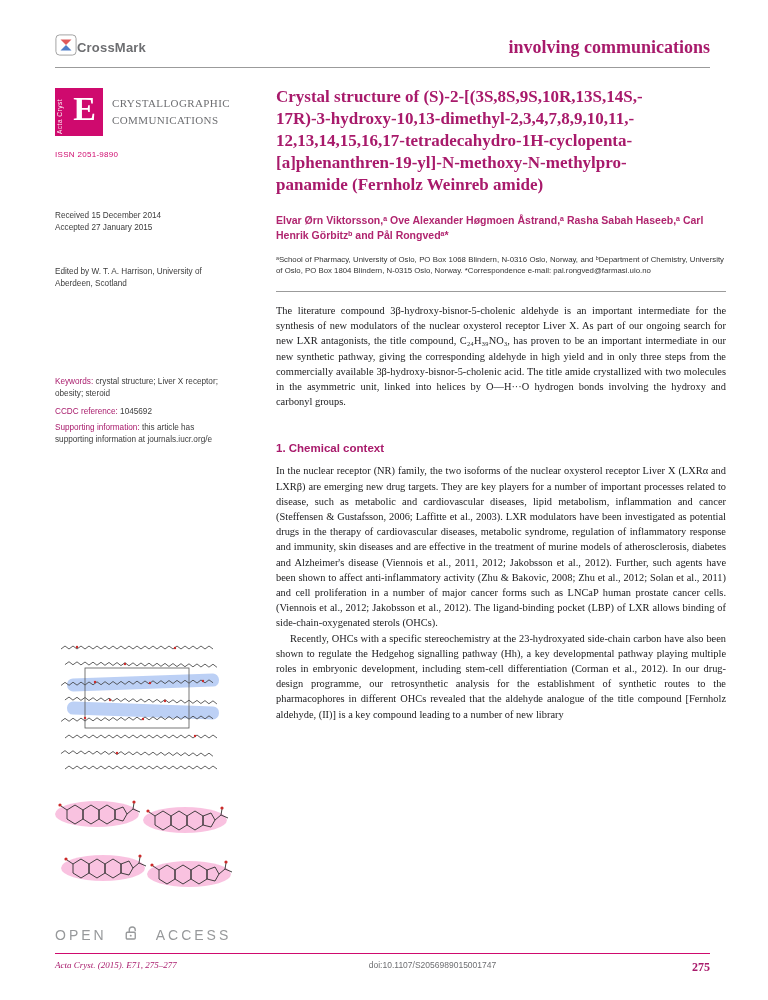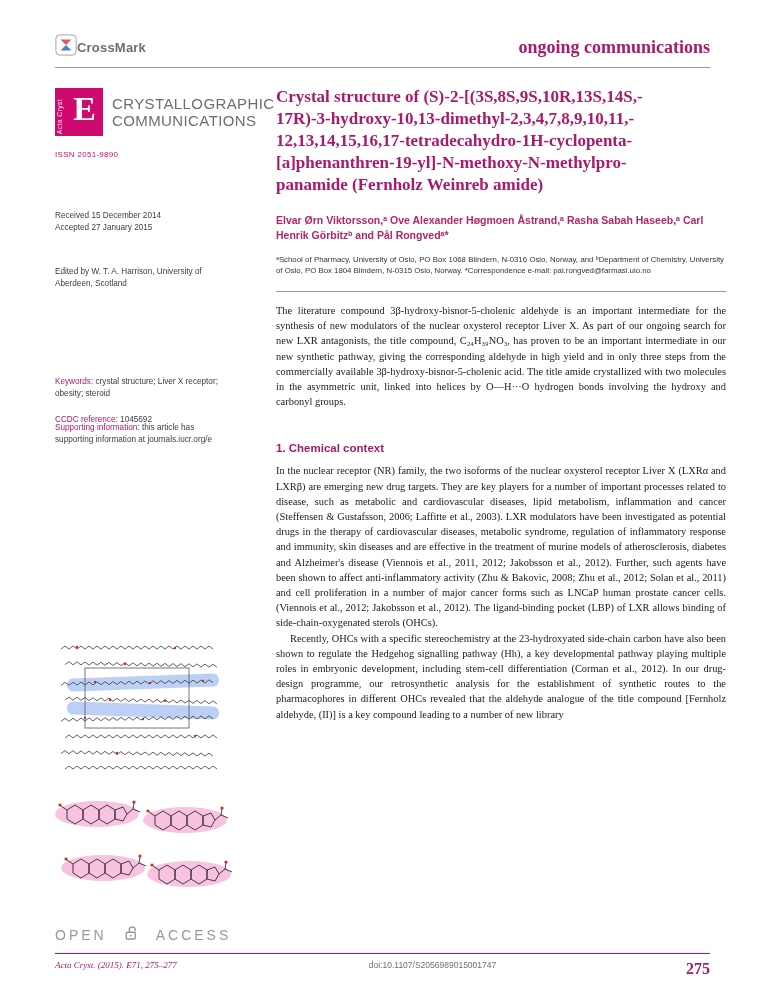--- a/index.html
+++ b/index.html
@@ -22,27 +22,27 @@
   .header-rule{position:absolute;left:55px;right:58px;top:67px;border-top:1px solid #9b9b9b;}
 
   
   .sidebar{position:absolute;left:55px;top:88px;width:180px;height:880px;}
   .jlogo-row{position:absolute;top:0;left:0;display:flex;align-items:center;gap:9px;}
   .jlogo{position:relative;width:48px;height:48px;background:var(--logo);}
   .jlogo .vert{position:absolute;left:1px;bottom:2px;color:#fff;font-size:6.5px;letter-spacing:.5px;
                writing-mode:vertical-rl;transform:rotate(180deg);height:44px;opacity:.95;}
   .jlogo .big-e{position:absolute;right:7px;top:2px;color:#fff;font-family:"Liberation Serif",serif;
                 font-weight:700;font-size:34px;}
-  .jname{color:var(--gray);font-size:15px;letter-spacing:.4px;line-height:17px;}
+  .jname{color:var(--gray);font-size:11px;letter-spacing:.4px;line-height:17px;font-family:Liberation Serif, serif;}
   .issn{position:absolute;top:62px;left:0;color:var(--logo);font-size:8px;letter-spacing:.3px;}
   .side-small{font-size:8.2px;line-height:12px;color:#3c3c3c;}
   .dates{position:absolute;top:122px;left:0;}
   .edited{position:absolute;top:178px;left:0;width:170px;}
   .keywords{position:absolute;top:288px;left:0;width:172px;}
-  .ccdc{position:absolute;top:326px;left:0;width:172px;}
+  .ccdc{position:absolute;top:318px;left:0;width:172px;}
   .supporting{position:absolute;top:334px;left:0;width:172px;cursor:pointer;}
   .side-label{color:var(--accent);}
   .fig1{position:absolute;top:548px;left:0;}
   .fig2{position:absolute;top:700px;left:0;}
   .openaccess{position:absolute;top:836px;left:0;display:flex;align-items:center;gap:17px;
               color:#97999b;font-size:14px;letter-spacing:3px;}
 
   
   .main{position:absolute;left:276px;top:86px;width:450px;}
   .title{font-family:"Liberation Serif",serif;font-weight:700;font-size:17px;line-height:22px;
@@ -56,39 +56,39 @@
   .sec-head{margin-top:33px;font-size:11.5px;font-weight:700;color:var(--accent);}
   .body-para{margin-top:9px;font-size:10.4px;line-height:15.2px;text-align:justify;color:#202022;}
   .body-para.indent{margin-top:0;text-indent:14px;}
 
   
   .footer-rule{position:absolute;left:55px;right:58px;top:953px;border-top:1px solid var(--logo);}
   .footer{position:absolute;left:55px;right:58px;top:960px;display:flex;align-items:flex-start;}
   .footer .cite{font-family:"Liberation Serif",serif;font-style:italic;font-size:9px;color:var(--accent);width:220px;}
   .footer .doi{flex:1;text-align:center;font-size:8.5px;color:#6d6e71;}
   .footer .pageno{width:120px;text-align:right;font-family:"Liberation Serif",serif;
-                  font-weight:700;font-size:16px;color:var(--accent);}
+                  font-weight:700;font-size:12px;color:var(--accent);}
 </style>
 </head>
 <body>
 
 <div class="page">
 
   <div class="header">
     <div class="crossmark">
       <span>
         <svg width="22" height="22" viewBox="0 0 24 24">
           <rect x="1" y="1" width="22" height="22" rx="4" fill="#ffffff" stroke="#9b9b9b"></rect>
           <path d="M6 6 h12 l-6 6 z" fill="#e05a5a"></path>
           <path d="M6 18 h12 l-6 -6 z" fill="#4f7fc9"></path>
         </svg>
       </span>
       <span class="crossmark-text">CrossMark</span>
     </div>
-    <div class="brand">ongoing communications</div>
+    <div class="brand">involving communications</div>
   </div>
   <div class="header-rule"></div>
 
   <div class="sidebar">
 
     <div class="jlogo-row">
       <div class="jlogo">
         <span class="vert">Acta Cryst</span>
         <span class="big-e">E</span>
       </div>

